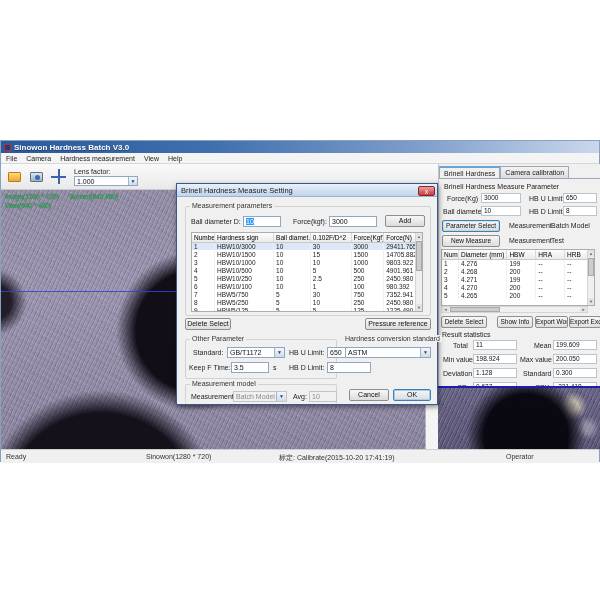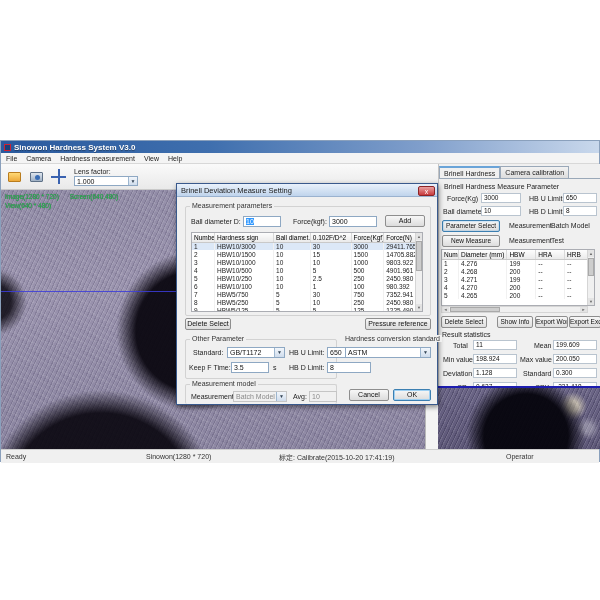--- a/index.html
+++ b/index.html
@@ -126,21 +126,21 @@
   .d-input.disabled { background:#f0f0f0; color:#8a8a8a; border-color:#c5c5c5; }
 </style>
 </head>
 <body>
 
 <div class="shot">
   <div class="app">
 
     <div class="titlebar">
       <span class="app-ico"></span>
-      <span class="title-text">Sinowon Hardness System V3.0</span>
+      <span class="title-text">Sinowon Hardness Batch V3.0</span>
     </div>
 
     <div class="menubar">
       <span>File</span>
       <span>Camera</span>
       <span>Hardness measurement</span>
       <span>View</span>
       <span>Help</span>
     </div>
 
@@ -307,21 +307,21 @@
     <div class="camera2"></div>
 
     <div class="statusbar">
       <span style="left:5px;">Ready</span>
       <span style="left:145px;">Sinowon(1280 * 720)</span>
       <span style="left:278px;">标定: Calibrate(2015-10-20 17:41:19)</span>
       <span style="left:505px;">Operator</span>
     </div>
 
     <div class="dialog">
-      <div class="dlg-title">Brinell Deviation Measure Setting</div>
+      <div class="dlg-title">Brinell Hardness Measure Setting</div>
       <div class="dlg-close">x</div>
 
       <div class="grp" style="left:8px; top:22px; width:246px; height:110px;"></div>
       <span class="grp-label" style="left:13px; top:18px;">Measurement parameters</span>
 
       <span class="d-label" style="left:14px; top:34px;">Ball diameter D:</span>
       <div class="d-input" style="left:66px; top:32px; width:38px;"><span class="hl">10</span></div>
       <span class="d-label" style="left:116px; top:34px;">Force(kgf):</span>
       <div class="d-input" style="left:152px; top:32px; width:48px;">3000</div>
       <div class="d-btn" style="left:208px; top:31px; width:40px;">Add</div>

